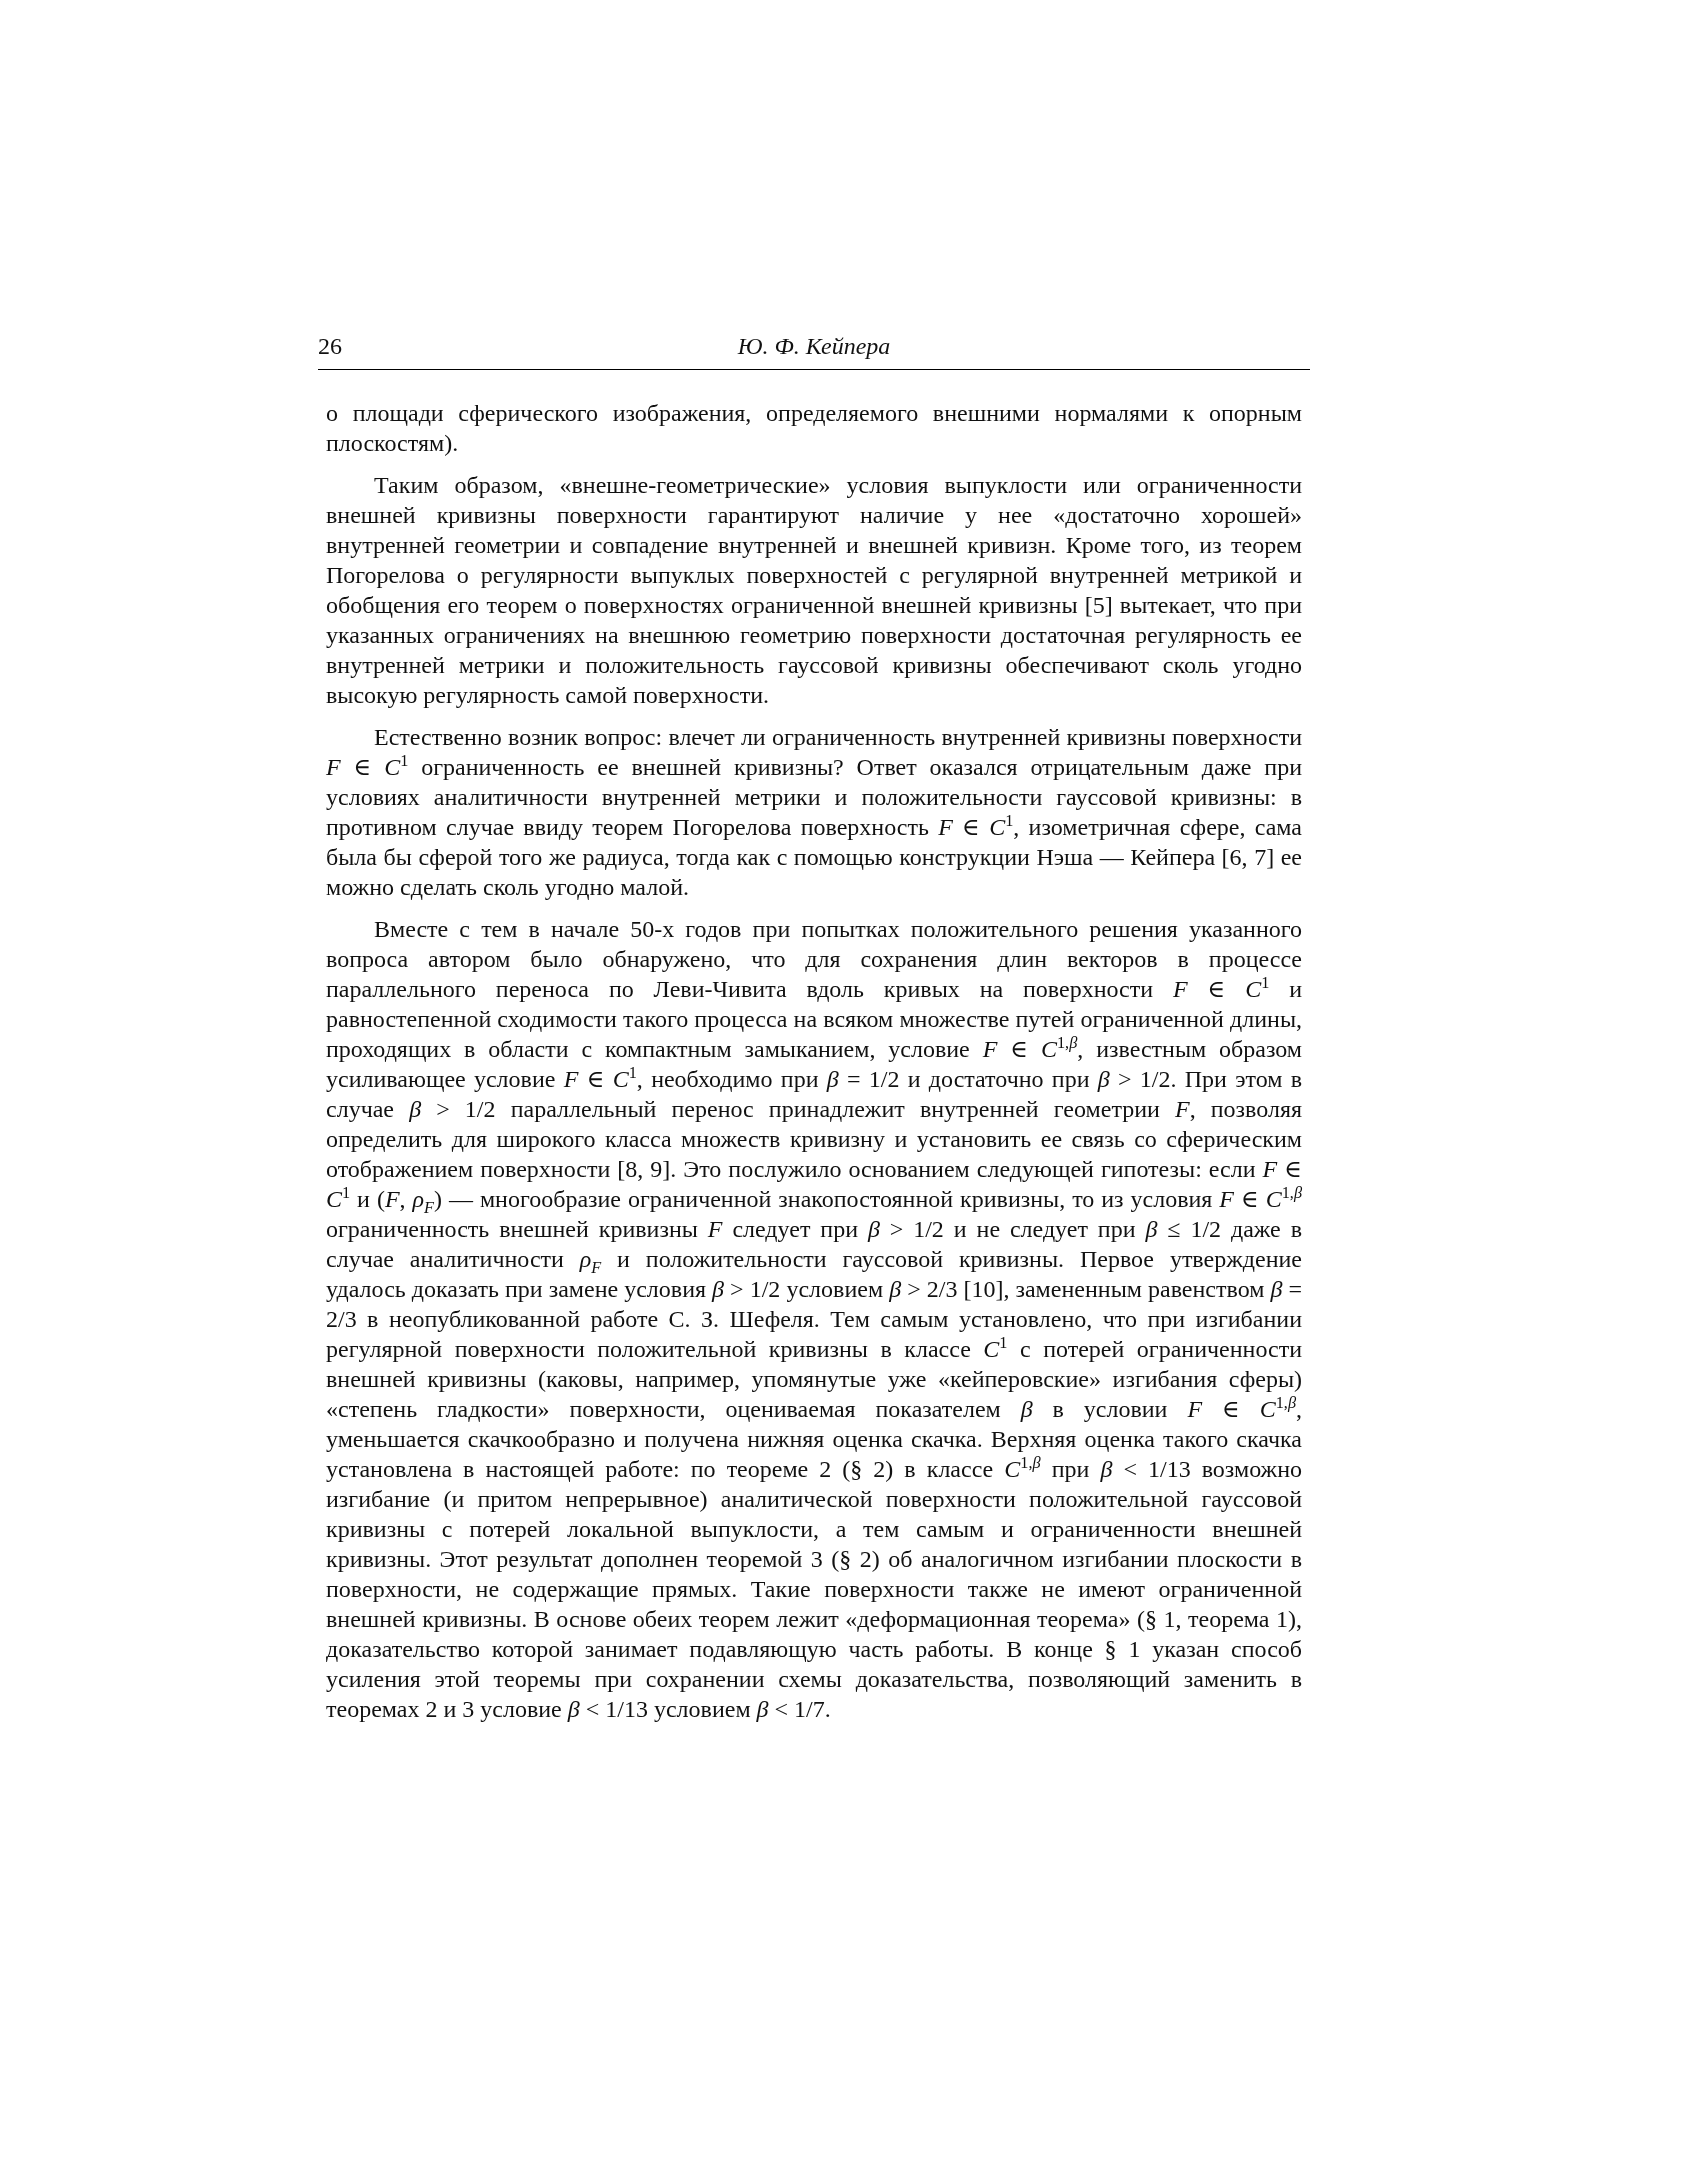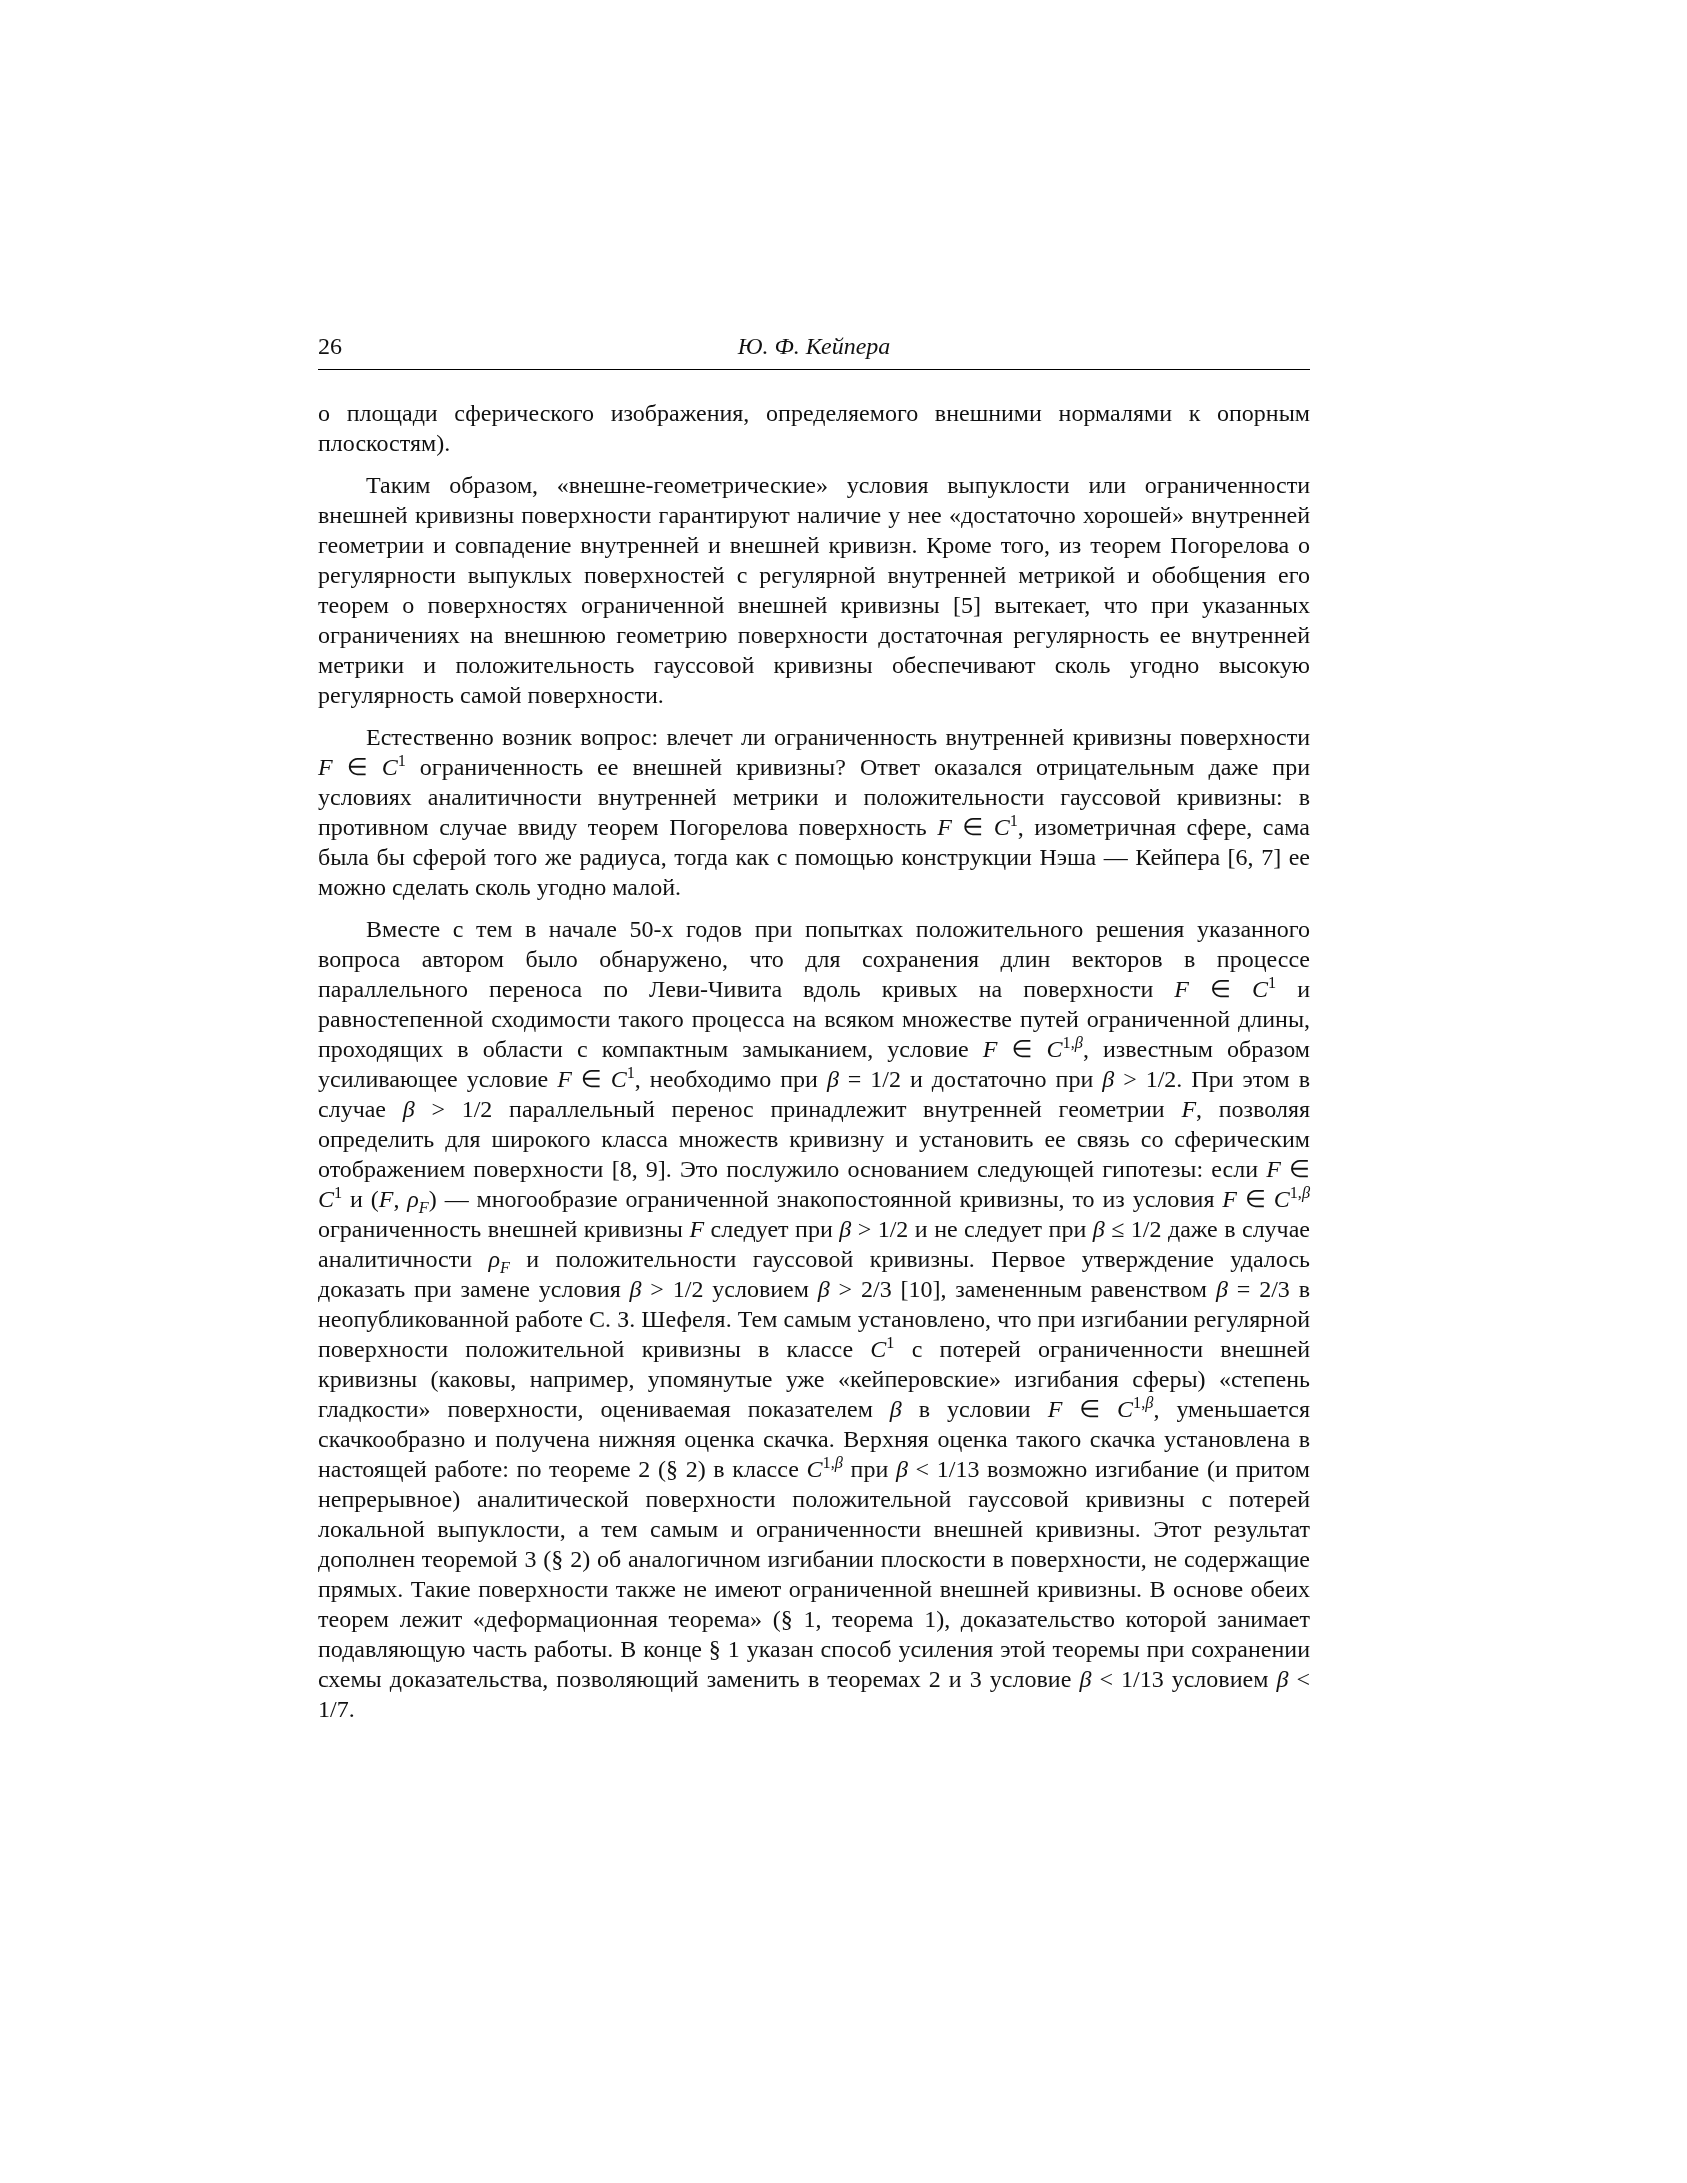--- a/index.html
+++ b/index.html
@@ -45,23 +45,22 @@
     margin: 5.3px 0 0 0;
     height: 0;
   }
   .body-text {
     margin-top: 28px;
     font-size: 24px;
     line-height: 30px;
     text-align: justify;
   }
   p.para {
-    margin: 0;
+    margin: 8px;
     padding: 0;
-    font-family: Liberation Serif, serif;
   }
   p.para + p.para {
     margin-top: 12px;
   }
   p.para.indent {
     text-indent: 48px;
   }
   .body-text i {
     font-style: italic;
   }

